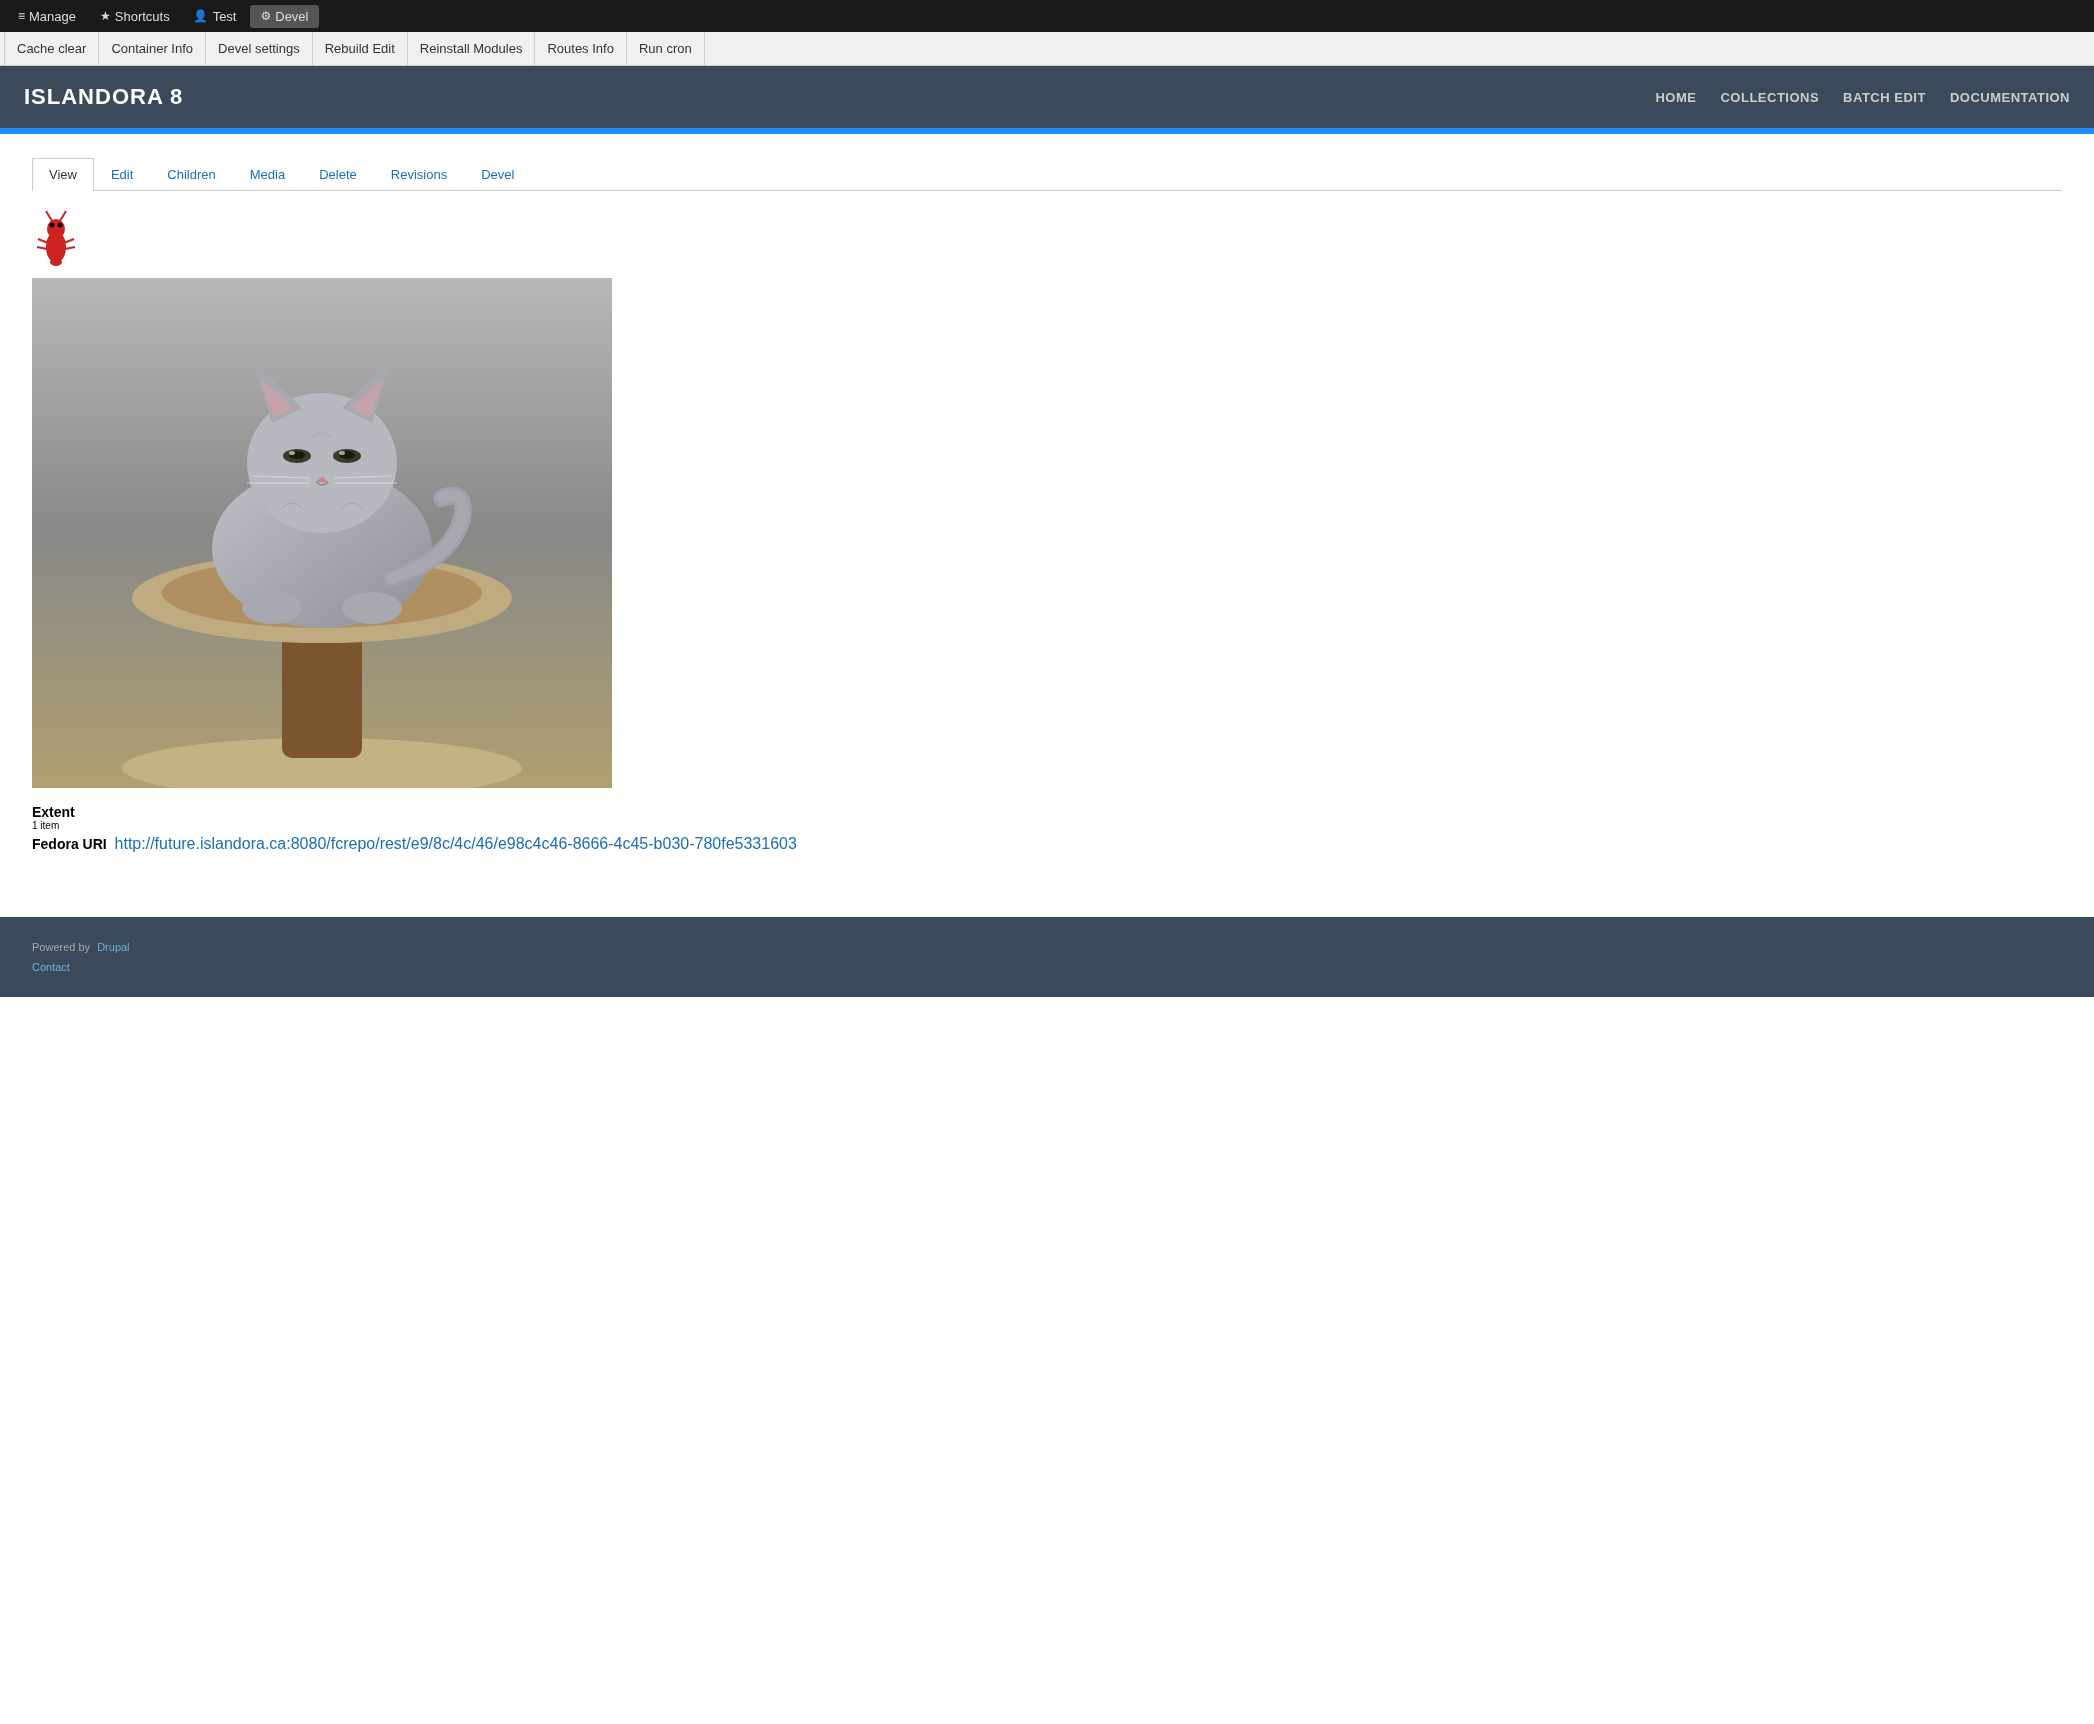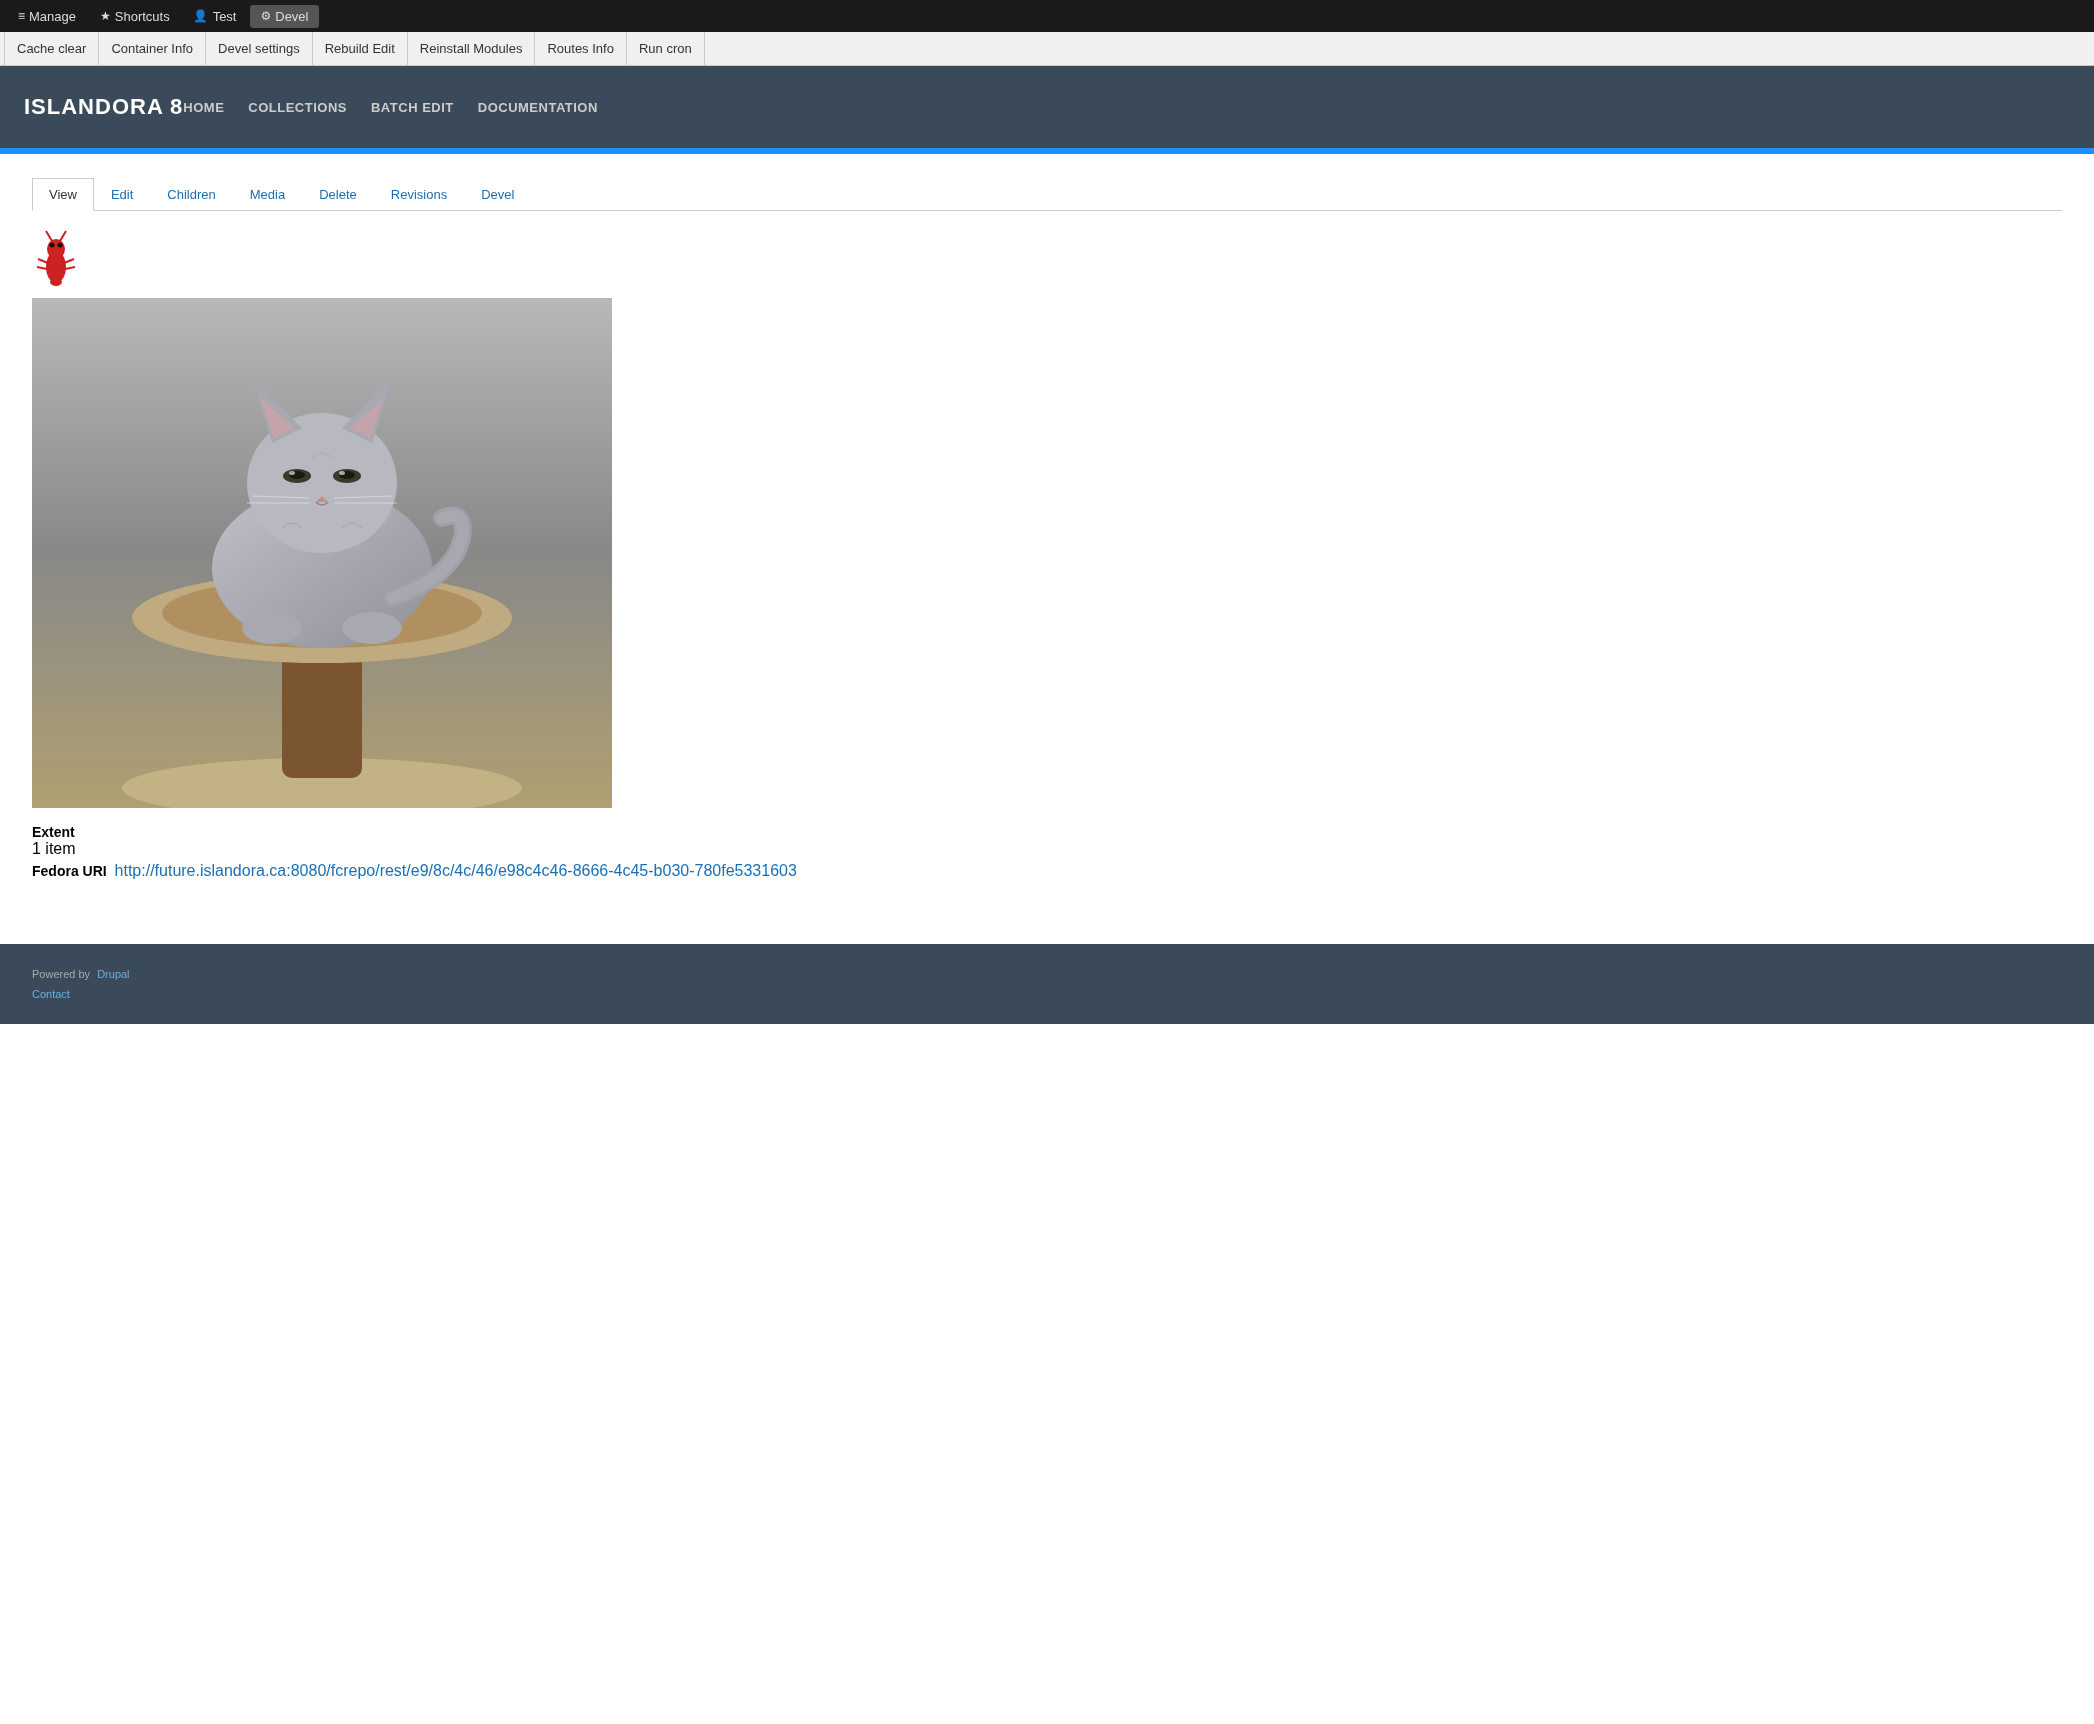--- a/index.html
+++ b/index.html
@@ -49,21 +49,22 @@
       display: flex;
       align-items: center;
     }
     .secondary-toolbar-item:first-child { border-left: 1px solid #ccc; }
 
     
     .site-header {
       background: #3a4a5a;
       display: flex;
       align-items: center;
-      padding: 28px 24px;
+      justify-content: space-between;
+      padding: 18px 24px;
       min-height: 60px;
     }
     .site-title {
       color: #fff;
       font-size: 22px;
       font-weight: bold;
       letter-spacing: 1px;
       text-transform: uppercase;
     }
     .site-nav {
@@ -144,21 +145,21 @@
 
     
     .content-info {
       margin-top: 8px;
     }
     .content-info .extent-label {
       font-weight: bold;
       font-size: 14px;
     }
     .content-info .extent-value {
-      font-size: 16px;
+      font-size: 10px;
       margin-bottom: 4px;
     }
     .content-info .fedora-label {
       font-weight: bold;
       font-size: 14px;
     }
     .content-info .fedora-link {
       color: #1a6fb5;
       font-size: 16px;
       text-decoration: none;

